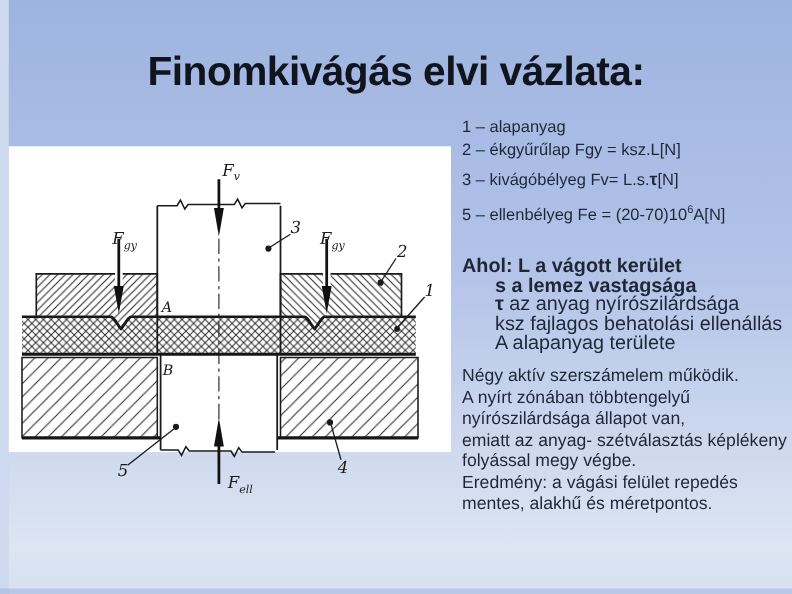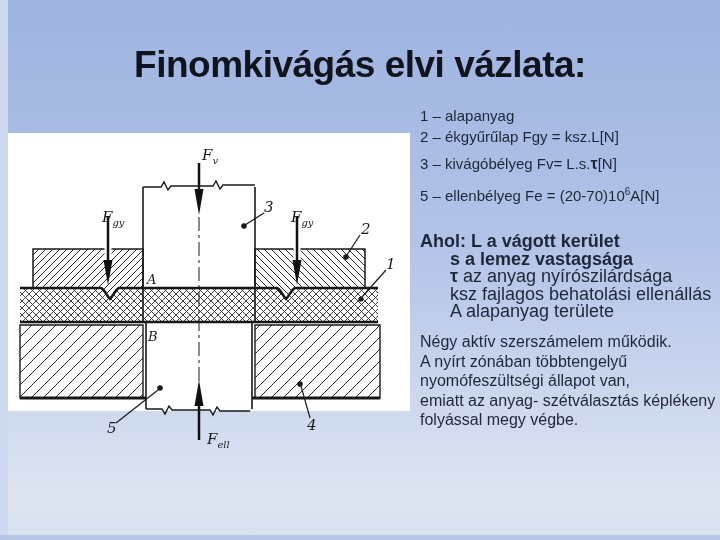--- a/index.html
+++ b/index.html
@@ -144,17 +144,18 @@
     <div class="where">
       <div class="w1">Ahol: L a vágott kerület</div>
       <div class="ind b">s a lemez vastagsága</div>
       <div class="ind"><span class="b">τ</span><span> az anyag nyírószilárdsága</span></div>
       <div class="ind">ksz fajlagos behatolási ellenállás</div>
       <div class="ind">A alapanyag területe</div>
     </div>
 
     <div class="paras">
       <p>Négy aktív szerszámelem működik.</p>
-      <p>A nyírt zónában többtengelyű nyomófeszültségi állapot van,</p>
+      <p>A nyírt zónában többtengelyű nyírószilárdsága állapot van,</p>
       <p>emiatt az anyag- szétválasztás képlékeny folyással megy végbe.</p>
+      <p>Eredmény: a vágási felület repedés mentes, alakhű és méretpontos.</p>
     </div>
   </div>
 </div>
 
 </body></html>

